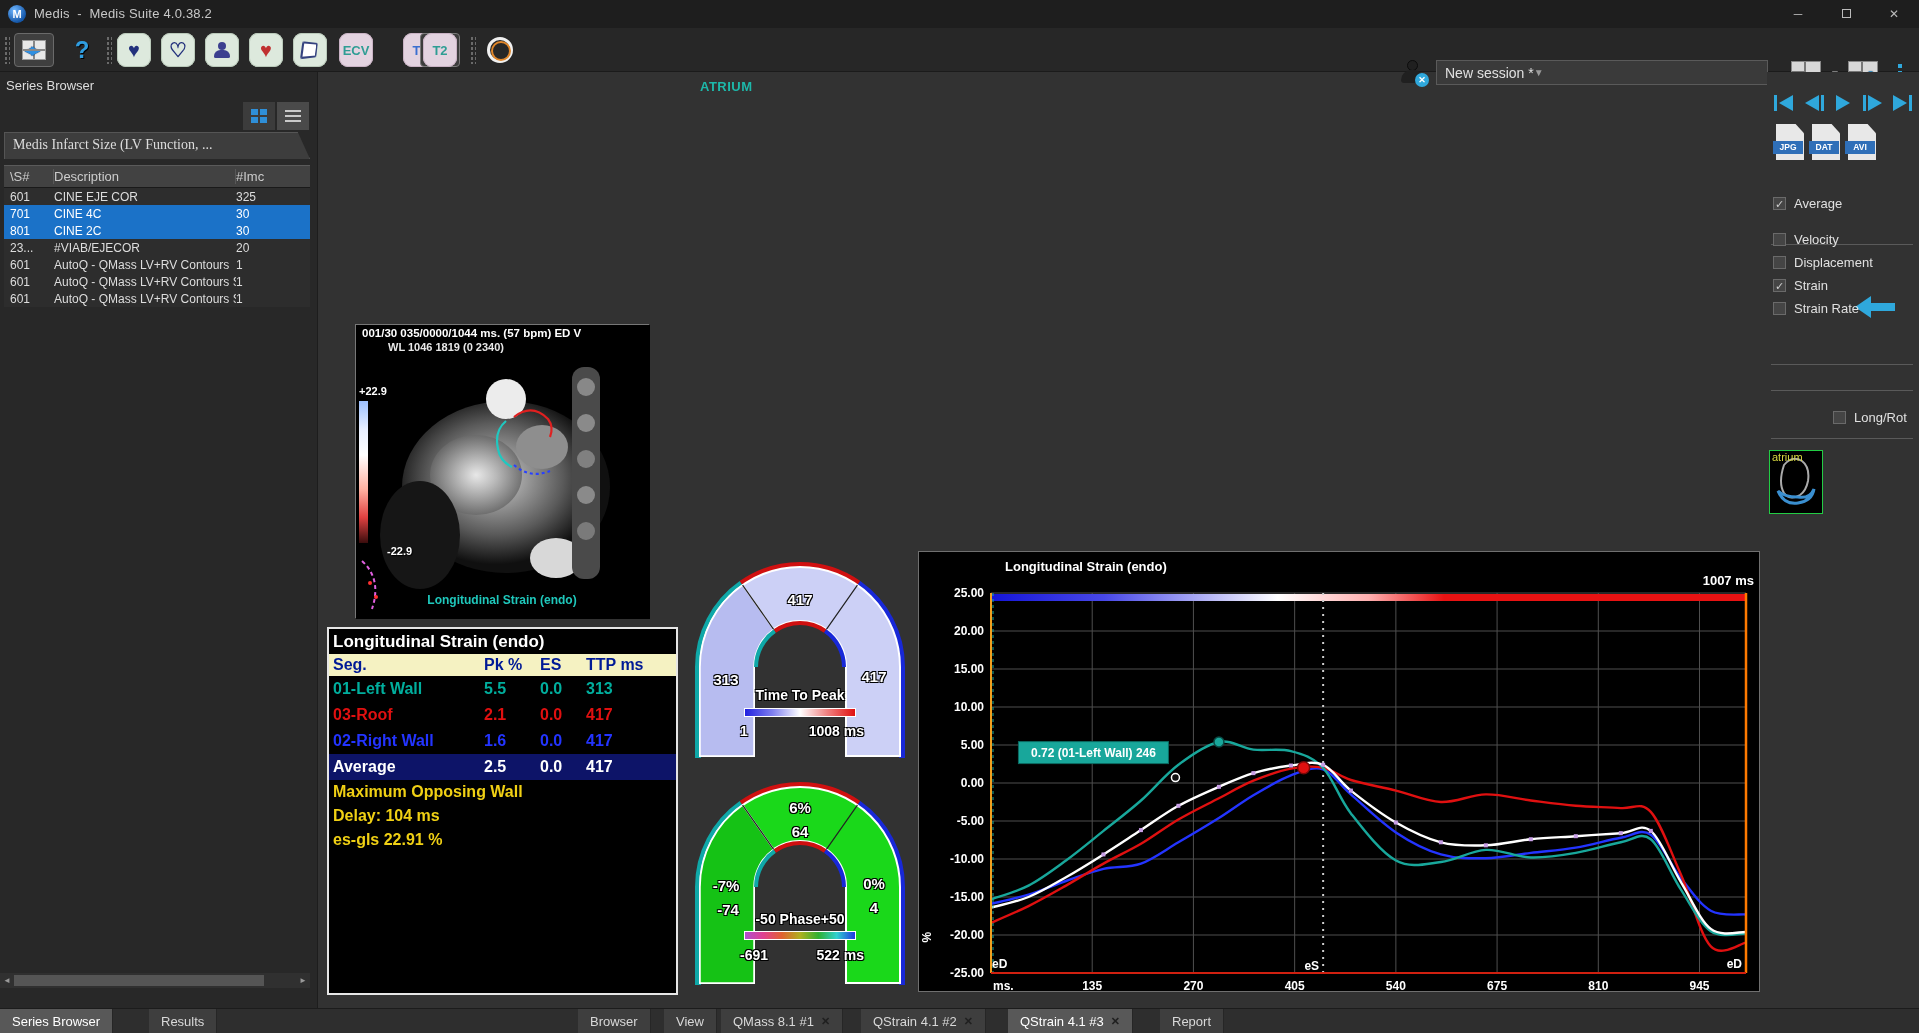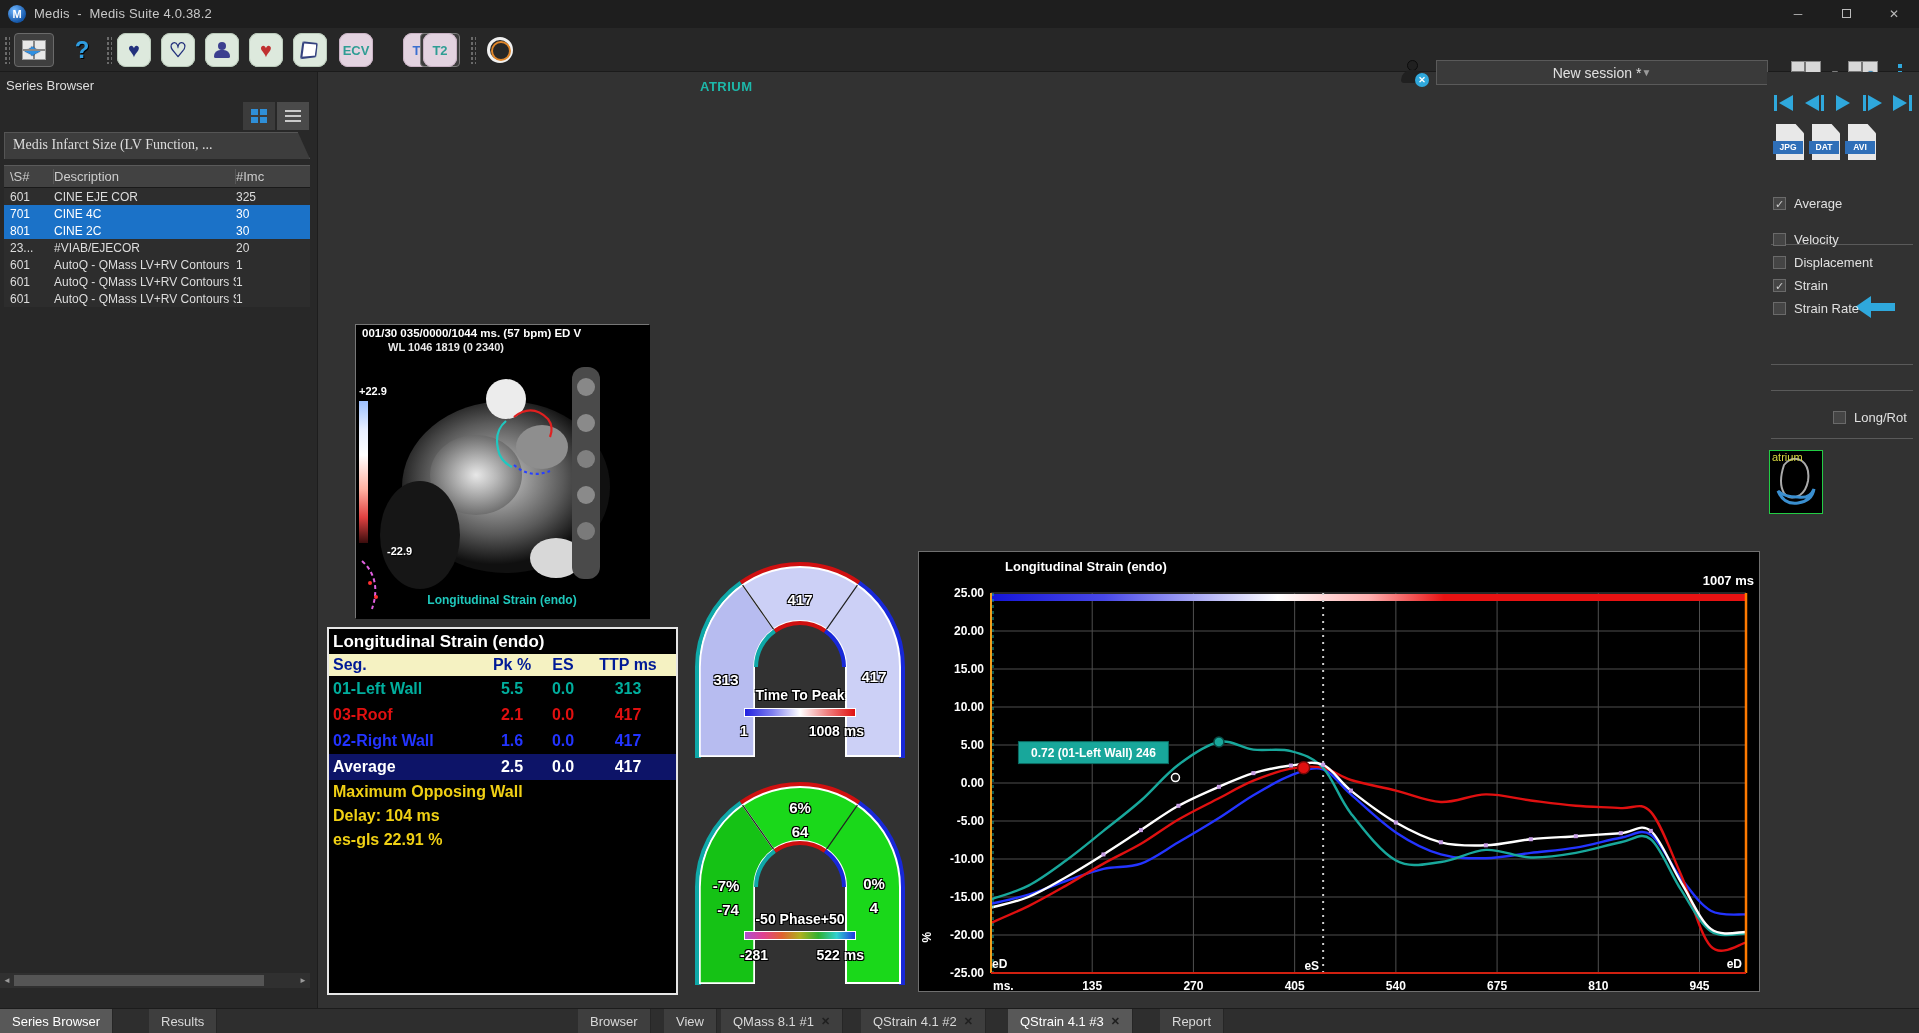--- a/index.html
+++ b/index.html
@@ -39,21 +39,21 @@
   .txt-ic{font-size:13px;font-weight:bold;}
   .ecv-c{color:#2e9d94;} .t1-c{color:#3a6fd0;} .t2-c{color:#2e9d94;}
   .ring-glyph{width:26px;height:26px;border-radius:50%;border:3px solid #f0f0f0;position:relative;}
   .ring-glyph:before{content:"";position:absolute;left:1px;top:1px;width:16px;height:16px;border-radius:50%;border:2px solid #e0862a;}
   .session-person{position:absolute;left:1395px;top:31px;width:34px;height:28px;}
   .sp-head{position:absolute;left:12px;top:1px;width:11px;height:11px;border-radius:50%;background:#202020;border:1px solid #0c0c0c;}
   .sp-body{position:absolute;left:6px;top:11px;width:23px;height:13px;border-radius:10px 10px 3px 3px;background:#202020;}
   .sp-x{position:absolute;right:0;bottom:0;width:14px;height:14px;border-radius:50%;background:#2fa8dc;color:#fff;
     font-size:9px;font-weight:bold;text-align:center;line-height:14px;}
   .session-dd{position:absolute;left:1436px;top:32px;width:332px;height:25px;background:#3a3a3a;border:1px solid #5a5a5a;
-    color:#e0e0e0;font-size:14px;padding:2px 8px;display:flex;align-items:center;justify-content:center;}
+    color:#e0e0e0;font-size:14px;padding:2px 8px;display:flex;align-items:center;justify-content:flex-start;}
   .dd-caret{color:#9a9a9a;font-size:10px;}
   .mini-layout{position:absolute;top:30px;width:40px;height:30px;display:flex;align-items:center;justify-content:center;}
   .ml-box{width:30px;height:24px;background:#d8d8d8;border:1px solid #888;position:relative;}
   .ml-box:before{content:"";position:absolute;left:12px;top:0;width:2px;height:100%;background:#777;}
   .ml-box:after{content:"";position:absolute;left:0;top:9px;width:12px;height:2px;background:#777;}
   .ml-badge{position:absolute;right:2px;bottom:1px;font-size:13px;font-weight:bold;color:#2fa8dc;text-shadow:0 0 1px #003;}
   .kebab{position:absolute;left:1893px;top:32px;width:14px;height:26px;display:flex;flex-direction:column;gap:3px;align-items:center;justify-content:center;}
   .kebab i{width:4px;height:4px;background:#2fa8dc;}
 
   
@@ -89,21 +89,21 @@
     background:linear-gradient(#9cc0ff 0%,#e8efff 20%,#ffffff 38%,#ffb2a2 62%,#e04040 82%,#3a0d0d 100%);}
   .mri-cmax{position:absolute;left:3px;top:60px;color:#fff;font-size:11px;font-weight:bold;text-shadow:1px 1px 1px #000;}
   .mri-cmin{position:absolute;left:3px;top:220px;color:#fff;font-size:11px;font-weight:bold;text-shadow:1px 1px 1px #000;margin-left:28px;}
   .mri-cap{position:absolute;left:0;right:0;top:268px;text-align:center;color:#1fc8bc;font-size:12px;font-weight:bold;}
 
   
   .stbl{position:absolute;left:327px;top:627px;width:351px;height:368px;background:#000;border:2px solid #e6e6e6;color:#fff;}
   .st-title{font-size:17px;font-weight:bold;padding:3px 4px 2px;}
   .st-head{display:grid;grid-template-columns:1fr 56px 46px 84px;background:#f5f2c2;color:#001a96;font-weight:bold;font-size:16px;padding:2px 6px 2px 4px;}
   .st-row{display:grid;grid-template-columns:1fr 56px 46px 84px;font-weight:bold;font-size:16px;padding:4px 6px 4px 4px;}
-  .st-num{text-align:center;}
+  .st-num{text-align:left;}
   .row-teal{color:#00ae9d;} .row-red{color:#e01010;} .row-blue{color:#2334ff;}
   .row-avg{background:#0d1468;color:#fff;}
   .st-foot{color:#f0d014;font-weight:bold;font-size:16px;padding:3px 4px;}
 
   
   .arch{position:absolute;width:212px;}
   .arch-label{position:absolute;color:#fff;font-weight:bold;font-size:15px;text-align:center;
     text-shadow:-1px -1px 0 #000,1px -1px 0 #000,-1px 1px 0 #000,1px 1px 0 #000;}
   .arch-legend-title{position:absolute;left:36px;width:140px;text-align:center;color:#fff;font-weight:bold;font-size:14px;
     text-shadow:-1px -1px 0 #000,1px -1px 0 #000,-1px 1px 0 #000,1px 1px 0 #000;}
@@ -430,21 +430,21 @@
     </svg>
     <div class="arch-label" style="left:86px;top:28px;width:40px">6%</div>
     <div class="arch-label" style="left:86px;top:52px;width:40px">64</div>
     <div class="arch-label" style="left:8px;top:106px;width:48px">-7%</div>
     <div class="arch-label" style="left:10px;top:130px;width:48px">-74</div>
     <div class="arch-label" style="left:158px;top:104px;width:44px">0%</div>
     <div class="arch-label" style="left:160px;top:128px;width:40px">4</div>
     <div class="arch-legend-title" style="top:140px">-50 Phase+50</div>
     <div class="arch-bar ph-bar-g" style="top:160px"></div>
     <div class="arch-minmax" style="top:176px">
-      <span>-281</span>
+      <span>-691</span>
         <span>522 ms</span>
     </div>
   </div>
 
   <div class="chartpanel">
     <svg id="chart-svg" width="840" height="439">
       <defs>
         <linearGradient id="topgrad" x1="0" y1="0" x2="1" y2="0">
           <stop offset="0" stop-color="#1515d8"></stop>
             <stop offset="0.15" stop-color="#4848e8"></stop>

